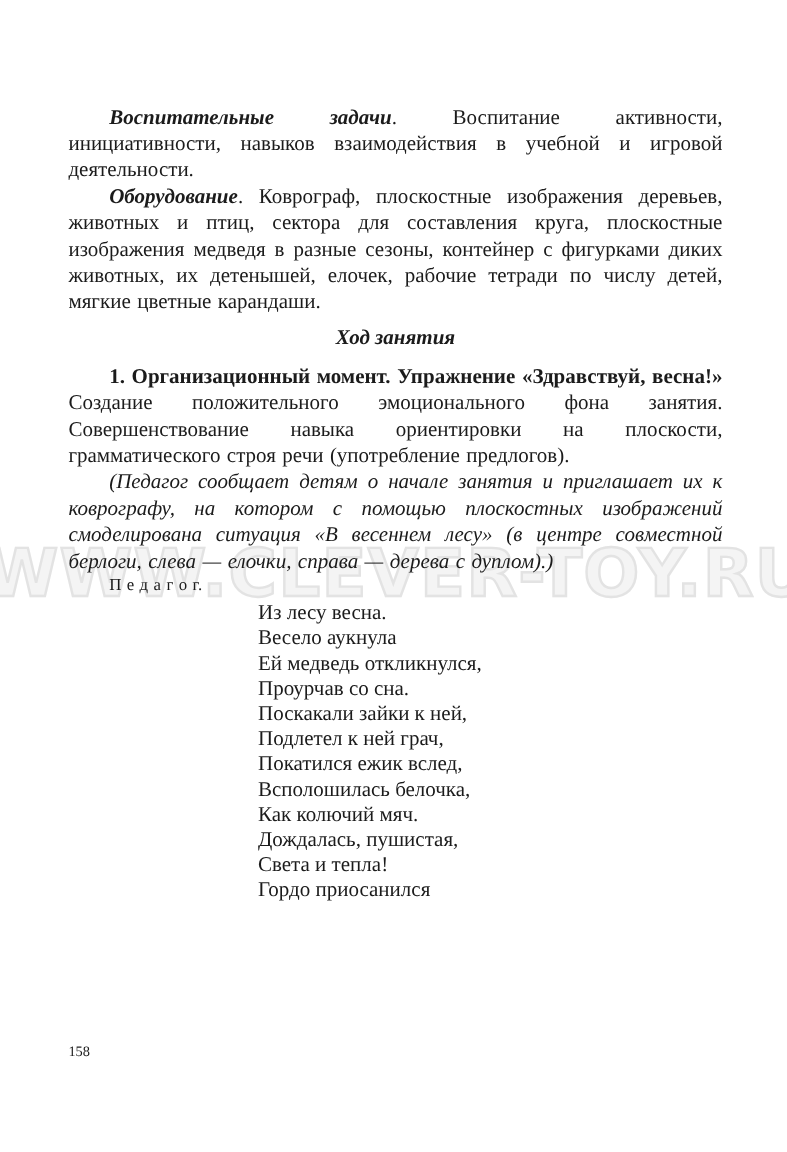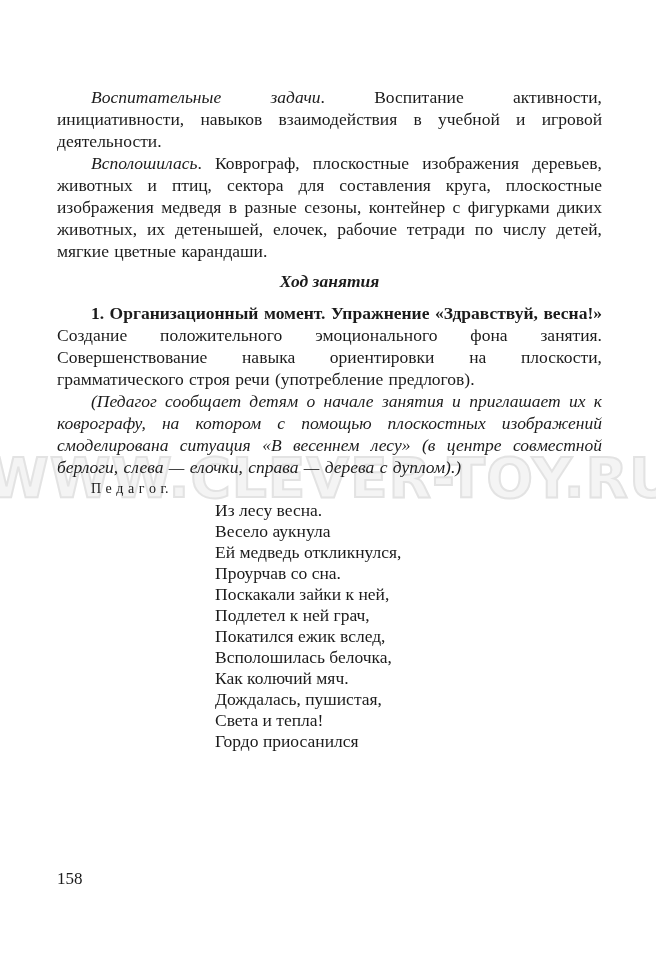--- a/index.html
+++ b/index.html
@@ -14,21 +14,21 @@
   }
   .content { position: relative; z-index: 1; padding: 86px 54px 0 57px; }
   .para {
     margin: 0;
     font-size: 17.5px;
     line-height: 22px;
     text-align: justify;
     text-indent: 34px;
     word-spacing: 1px;
   }
-  .lead-bi { font-weight: normal; font-style: italic; }
+  .lead-bi { font-weight: bold; font-style: italic; }
   .lead-b  { font-weight: bold; }
   .heading {
     margin: 8px 0 10px 0;
     font-size: 17.5px;
     line-height: 22px;
     font-weight: bold;
     font-style: italic;
     text-align: center;
     text-indent: 0;
   }
@@ -40,21 +40,21 @@
     text-indent: 34px;
     letter-spacing: 0.5px;
   }
   .poem { margin: 0 0 0 158px; font-size: 17.5px; line-height: 21px; }
   .poem-line { white-space: nowrap; }
   .page-number {
     position: absolute;
     left: 57px;
     top: 869px;
     z-index: 1;
-    font-size: 17px;
+    font-size: 12px;
   }
   .watermark {
     position: absolute;
     top: 446px;
     left: -12px;
     right: -12px;
     z-index: 0;
     text-align: center;
     font-family: "DejaVu Sans", sans-serif;
     font-size: 55px;
@@ -69,21 +69,21 @@
 <body>
 
 <div class="page">
 
   <div class="watermark">WWW.CLEVER-TOY.RU</div>
 
   <div class="content">
 
     <p class="para"><span class="lead-bi">Воспитательные задачи</span><span>. Воспитание активности, инициативности, навыков взаимодействия в учебной и игровой деятельности.</span></p>
 
-    <p class="para"><span class="lead-bi">Всполошилась</span><span>. Коврограф, плоскостные изображения деревьев, животных и птиц, сектора для составления круга, плоскостные изображения медведя в разные сезоны, контейнер с фигурками диких животных, их детенышей, елочек, рабочие тетради по числу детей, мягкие цветные карандаши.</span></p>
+    <p class="para"><span class="lead-bi">Оборудование</span><span>. Коврограф, плоскостные изображения деревьев, животных и птиц, сектора для составления круга, плоскостные изображения медведя в разные сезоны, контейнер с фигурками диких животных, их детенышей, елочек, рабочие тетради по числу детей, мягкие цветные карандаши.</span></p>
 
 
     <h3 class="heading">Ход занятия</h3>
 
     <p class="para"><span class="lead-b">1. Организационный момент. Упражнение «Здравствуй, весна!»</span><span> Создание положительного эмоционального фона занятия. Совершенствование навыка ориентировки на плоскости, грамматического строя речи (употребление предлогов).</span></p>
 
     <p class="para stage">(Педагог сообщает детям о начале занятия и приглашает их к коврографу, на котором с помощью плоскостных изображений смоделирована ситуация «В весеннем лесу» (в центре совместной берлоги, слева — елочки, справа — дерева с дуплом).)</p>
 
     <p class="speaker">П е д а г о г.</p>
 

